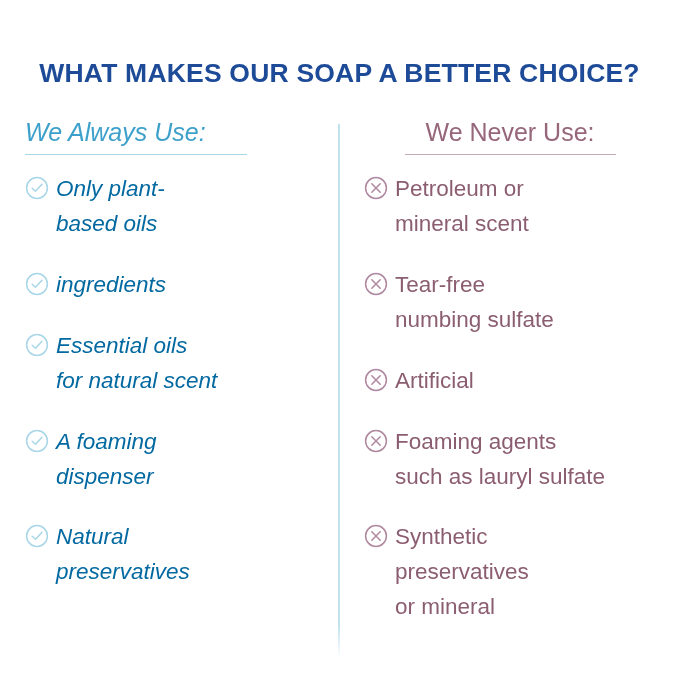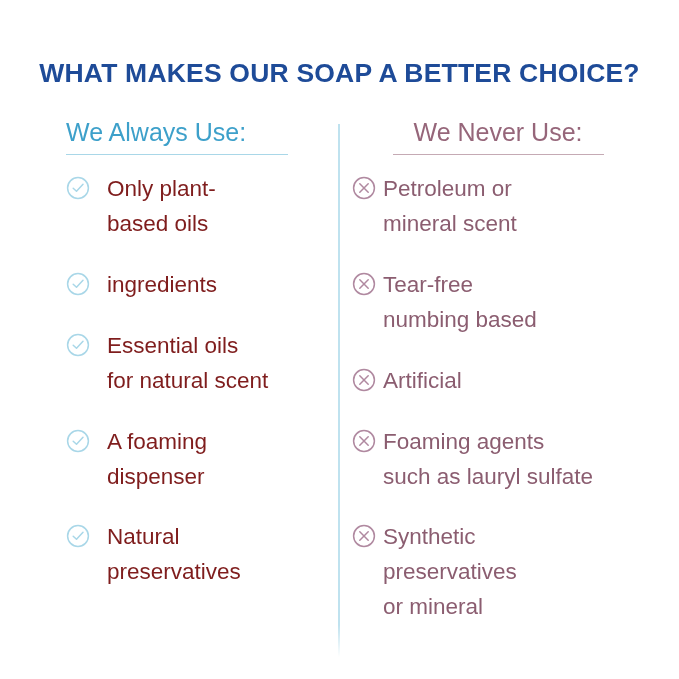--- a/index.html
+++ b/index.html
@@ -40,22 +40,22 @@
     top: 118px;
     left: 0;
     width: 679px;
     display: flex;
     align-items: flex-start;
   }
 
   .col {
     position: relative;
   }
-  .col-left  { width: 338px; padding-left: 66px; }
-  .col-right { width: 341px; padding-left: 14px; }
+  .col-left  { width: 338px; padding-left: 25px; font-style: italic; }
+  .col-right { width: 341px; padding-left: 26px; }
 
   
   .divider {
     position: absolute;
     left: 338px;
     top: 124px;
     width: 2px;
     height: 533px;
     background: linear-gradient(to bottom,
                 #bfe2ef 0%, #bfe2ef 94%, rgba(191,226,239,0) 100%);
@@ -93,21 +93,21 @@
     height: 24px;
     margin-top: 4px;
     margin-right: 7px;
   }
   .item-icon svg { display: block; width: 24px; height: 24px; }
 
   .item-text {
     font-size: 22.5px;
     line-height: 1.55;
   }
-  .col-left  .item-text { color: #7f1d1d; margin-left: 10px; }
+  .col-left  .item-text { color: #0369a1; }
   .col-right .item-text { color: #8B5D70; }
 
   .item-text span { display: block; white-space: nowrap; }
 </style>
 </head>
 <body>
 
 <div id="infographic">
 
   <div class="title">WHAT MAKES OUR SOAP A BETTER CHOICE?</div>
@@ -204,21 +204,21 @@
 
       <div class="item">
         <span class="item-icon">
           <svg viewBox="0 0 24 24" fill="none">
             <circle cx="12" cy="12" r="10.4" stroke="#b089a0" stroke-width="1.5"></circle>
             <path d="M7.8 7.8 L16.2 16.2 M16.2 7.8 L7.8 16.2" stroke="#b089a0" stroke-width="1.5" stroke-linecap="round"></path>
           </svg>
         </span>
         <div class="item-text">
           <span>Tear-free</span>
-          <span>numbing based</span>
+          <span>numbing sulfate</span>
         </div>
       </div>
 
       <div class="item">
         <span class="item-icon">
           <svg viewBox="0 0 24 24" fill="none">
             <circle cx="12" cy="12" r="10.4" stroke="#b089a0" stroke-width="1.5"></circle>
             <path d="M7.8 7.8 L16.2 16.2 M16.2 7.8 L7.8 16.2" stroke="#b089a0" stroke-width="1.5" stroke-linecap="round"></path>
           </svg>
         </span>

